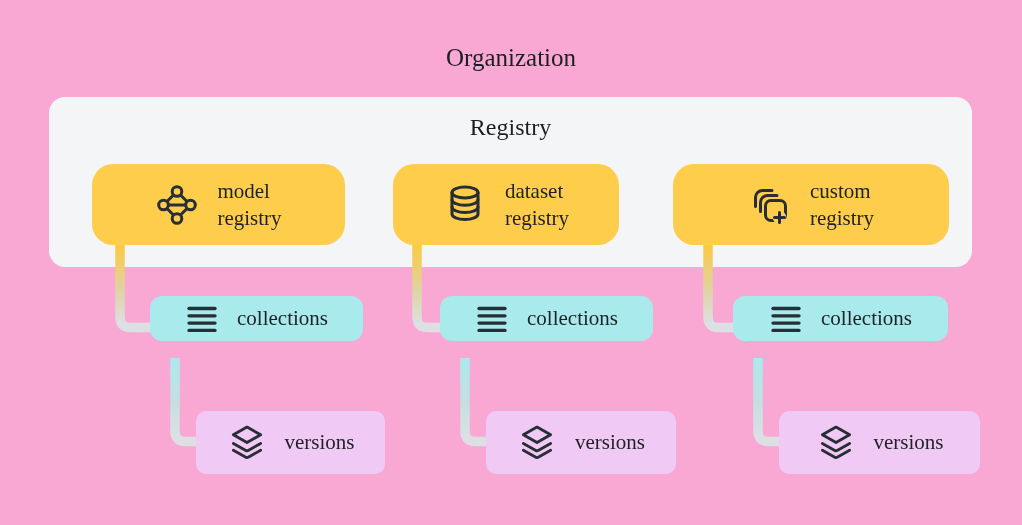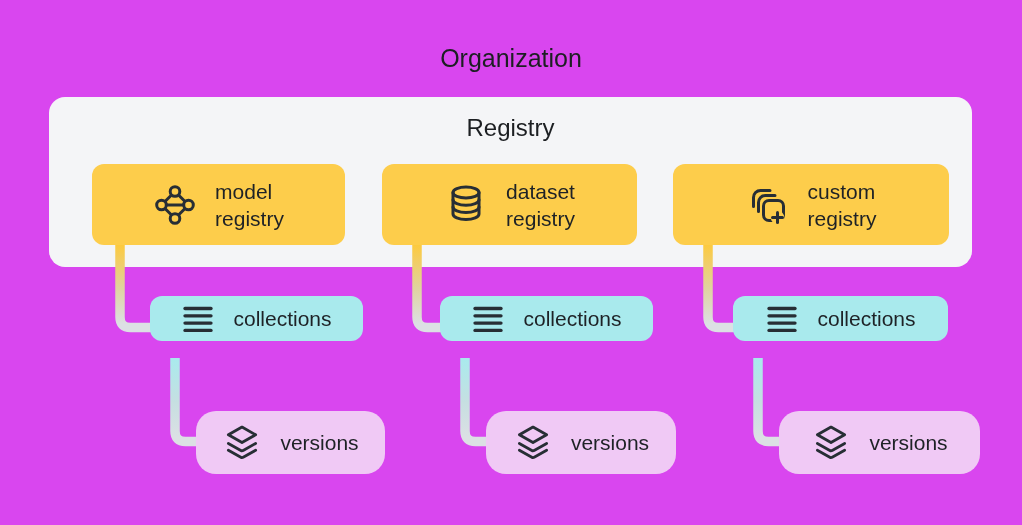--- a/index.html
+++ b/index.html
@@ -1,21 +1,21 @@
 <!DOCTYPE html>
 <html><head>
 <meta charset="utf-8">
 <style>
   html, body { margin: 0; padding: 0; background: #ffffff; }
   .canvas {
     position: relative;
     width: 1022px;
     height: 525px;
-    background: #d946ef;
-    font-family: Liberation Sans, sans-serif;
+    background: #f9a8d4;
+    font-family: Liberation Serif, serif;
     color: #22272c;
     overflow: hidden;
   }
   .diagram-title {
     position: absolute;
     left: 0; right: 0;
     top: 44px;
     text-align: center;
     font-size: 25px;
     font-weight: 400;
@@ -48,33 +48,33 @@
     display: flex;
     align-items: center;
     justify-content: center;
     gap: 18px;
     box-sizing: border-box;
   }
   .node-registry {
     top: 164px;
     height: 81px;
     background: #fdcd4b;
-    border-radius: 12px;
+    border-radius: 21px;
   }
   .node-collections {
     top: 296px;
     height: 45px;
     background: #a9eaed;
     border-radius: 12px;
   }
   .node-versions {
     top: 411px;
     height: 63px;
     background: #f0c9f5;
-    border-radius: 20px;
+    border-radius: 10px;
   }
   .node-label {
     font-size: 21px;
     line-height: 27px;
     color: #1e2226;
     text-align: left;
     white-space: nowrap;
   }
   .icon { display: flex; align-items: center; justify-content: center; flex: 0 0 auto; }
   .icon svg { display: block; }
@@ -153,21 +153,21 @@
         <g stroke="#272e35" stroke-width="3.1" fill="none" stroke-linecap="round" stroke-linejoin="round">
           <polygon points="22,4.5 37,13 22,21.5 7,13"></polygon>
           <path d="M7 22.5 L20.7 30.2 Q22 30.9 23.3 30.2 L37 22.5"></path>
           <path d="M7 30 L20.7 37.7 Q22 38.4 23.3 37.7 L37 30"></path>
         </g>
       </svg>
     </span>
     <span class="node-label">versions</span>
   </div>
 
-  <div class="node node-registry" style="left:382px; width:255px;">
+  <div class="node node-registry" style="left:393px; width:226px;">
     <span class="icon">
       <svg width="44" height="44" viewBox="0 0 44 44">
         <g stroke="#272e35" stroke-width="3" fill="none" stroke-linecap="round">
           <ellipse cx="22" cy="9.5" rx="13" ry="5.5"></ellipse>
           <path d="M9 9.5 V31 c0 3 5.8 5.5 13 5.5 s13 -2.5 13 -5.5 V9.5"></path>
           <path d="M9 16.8 c0 3 5.8 5.5 13 5.5 s13 -2.5 13 -5.5"></path>
           <path d="M9 24 c0 3 5.8 5.5 13 5.5 s13 -2.5 13 -5.5"></path>
         </g>
       </svg>
     </span>

